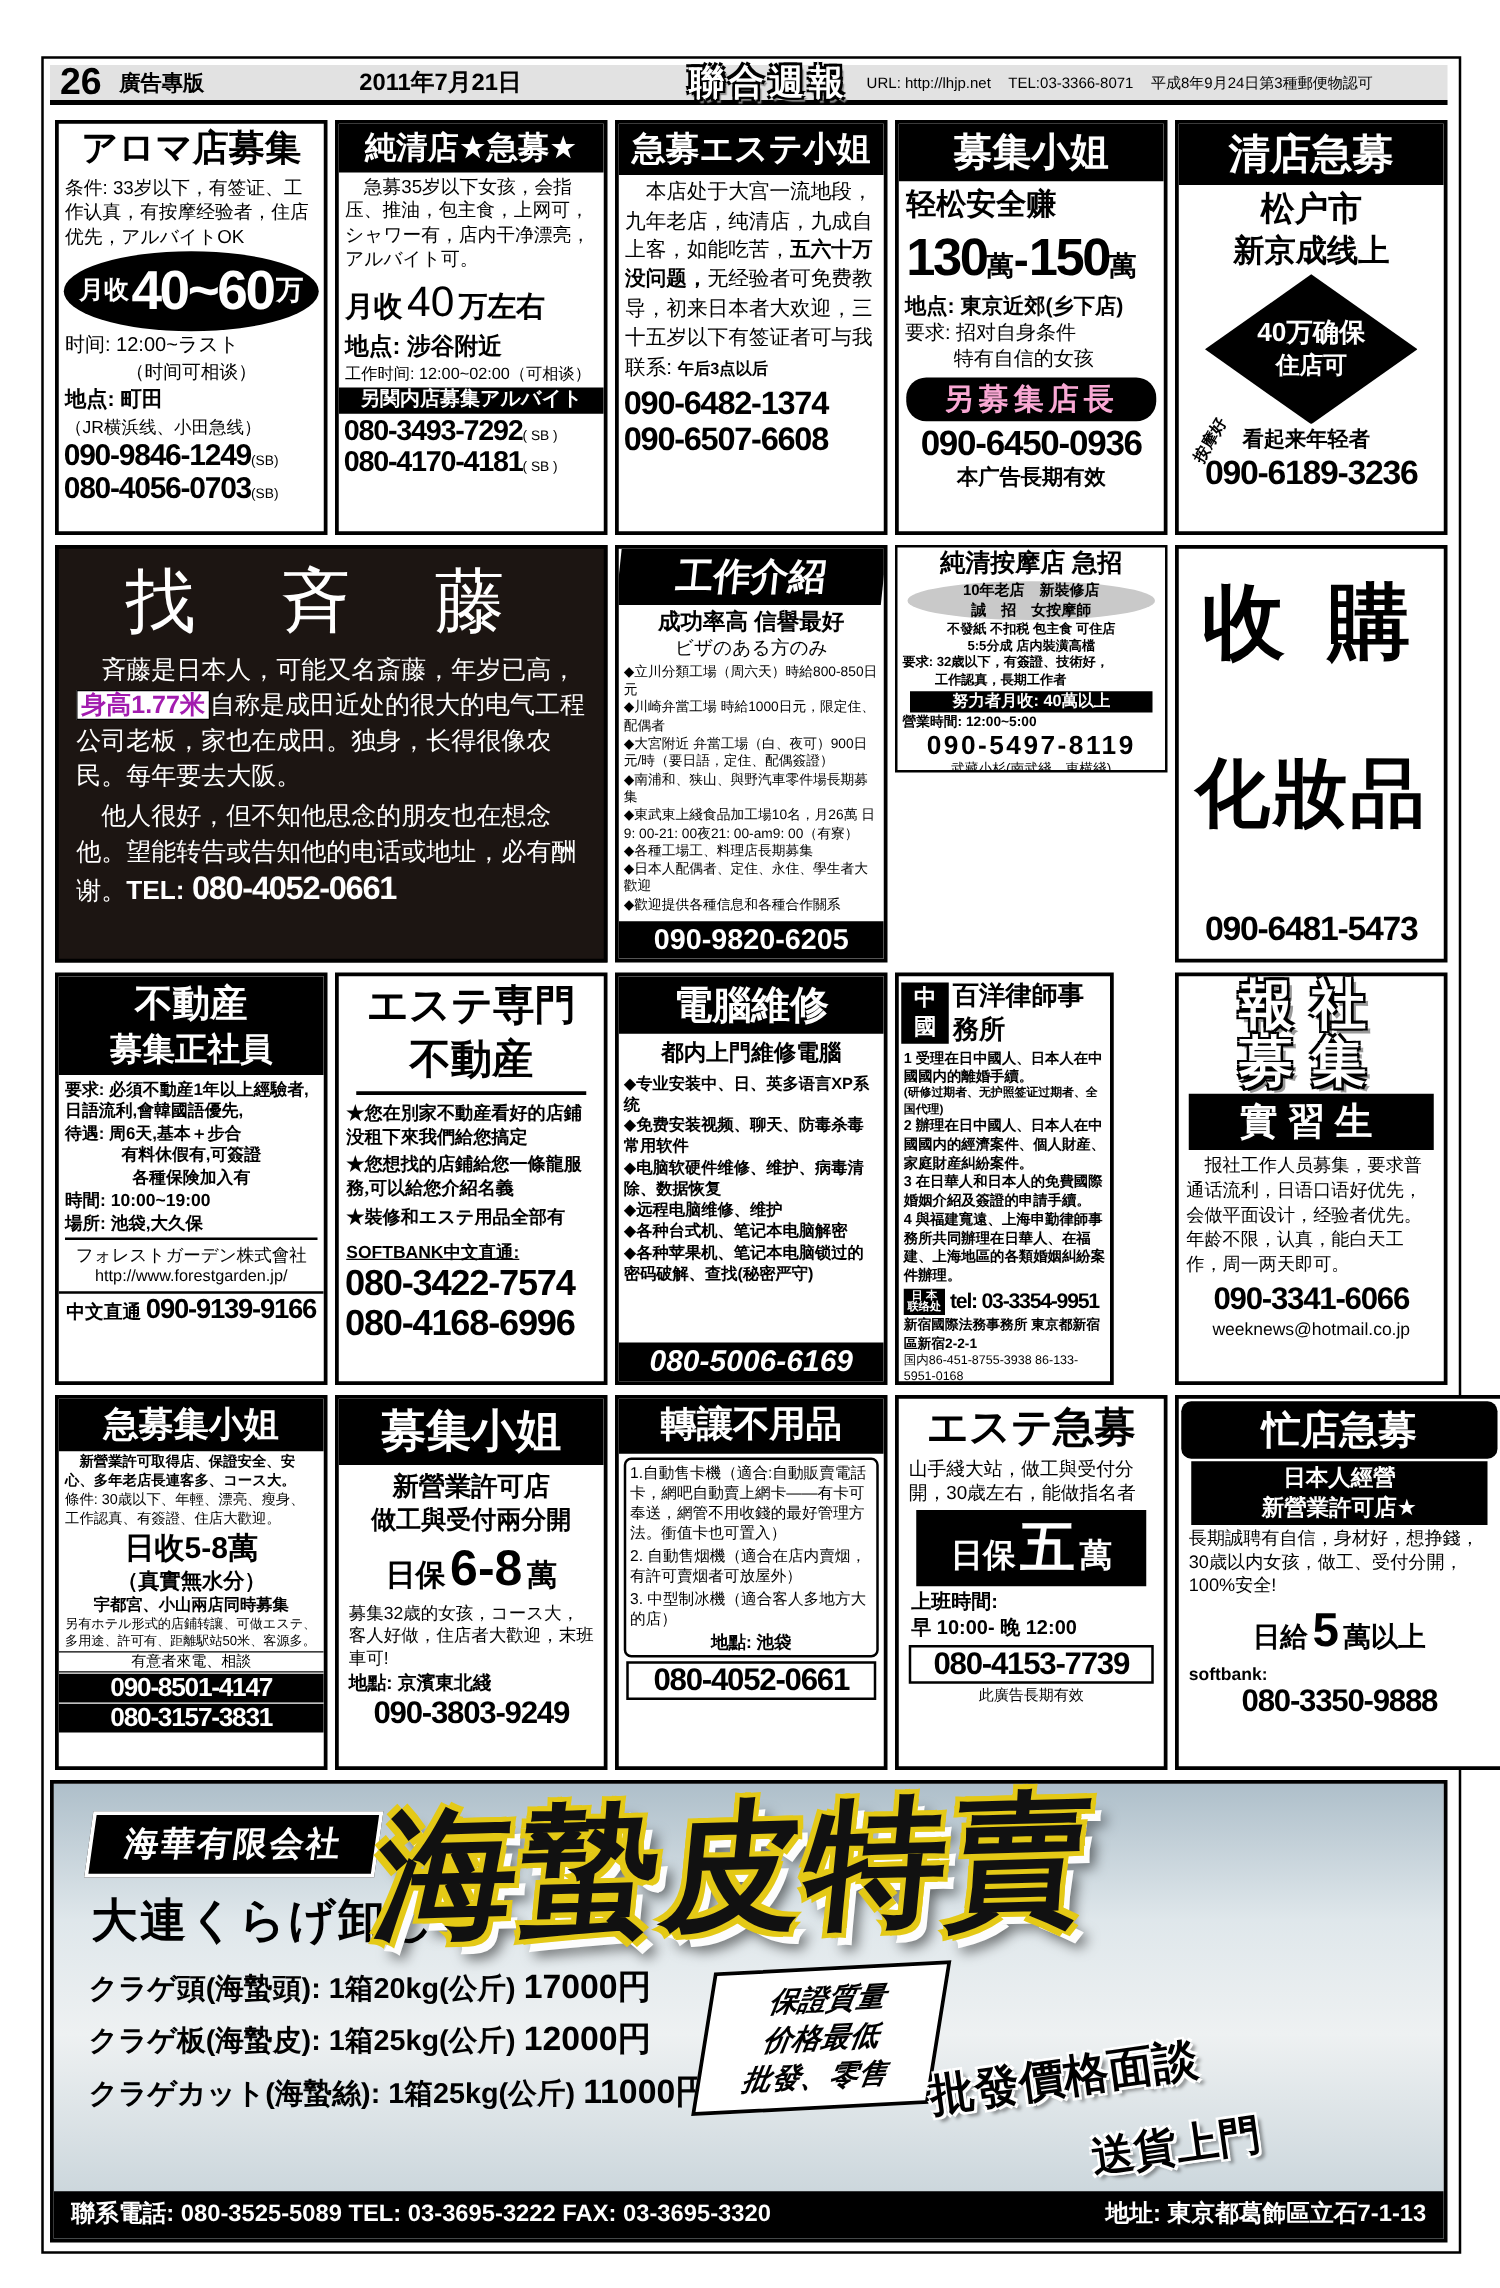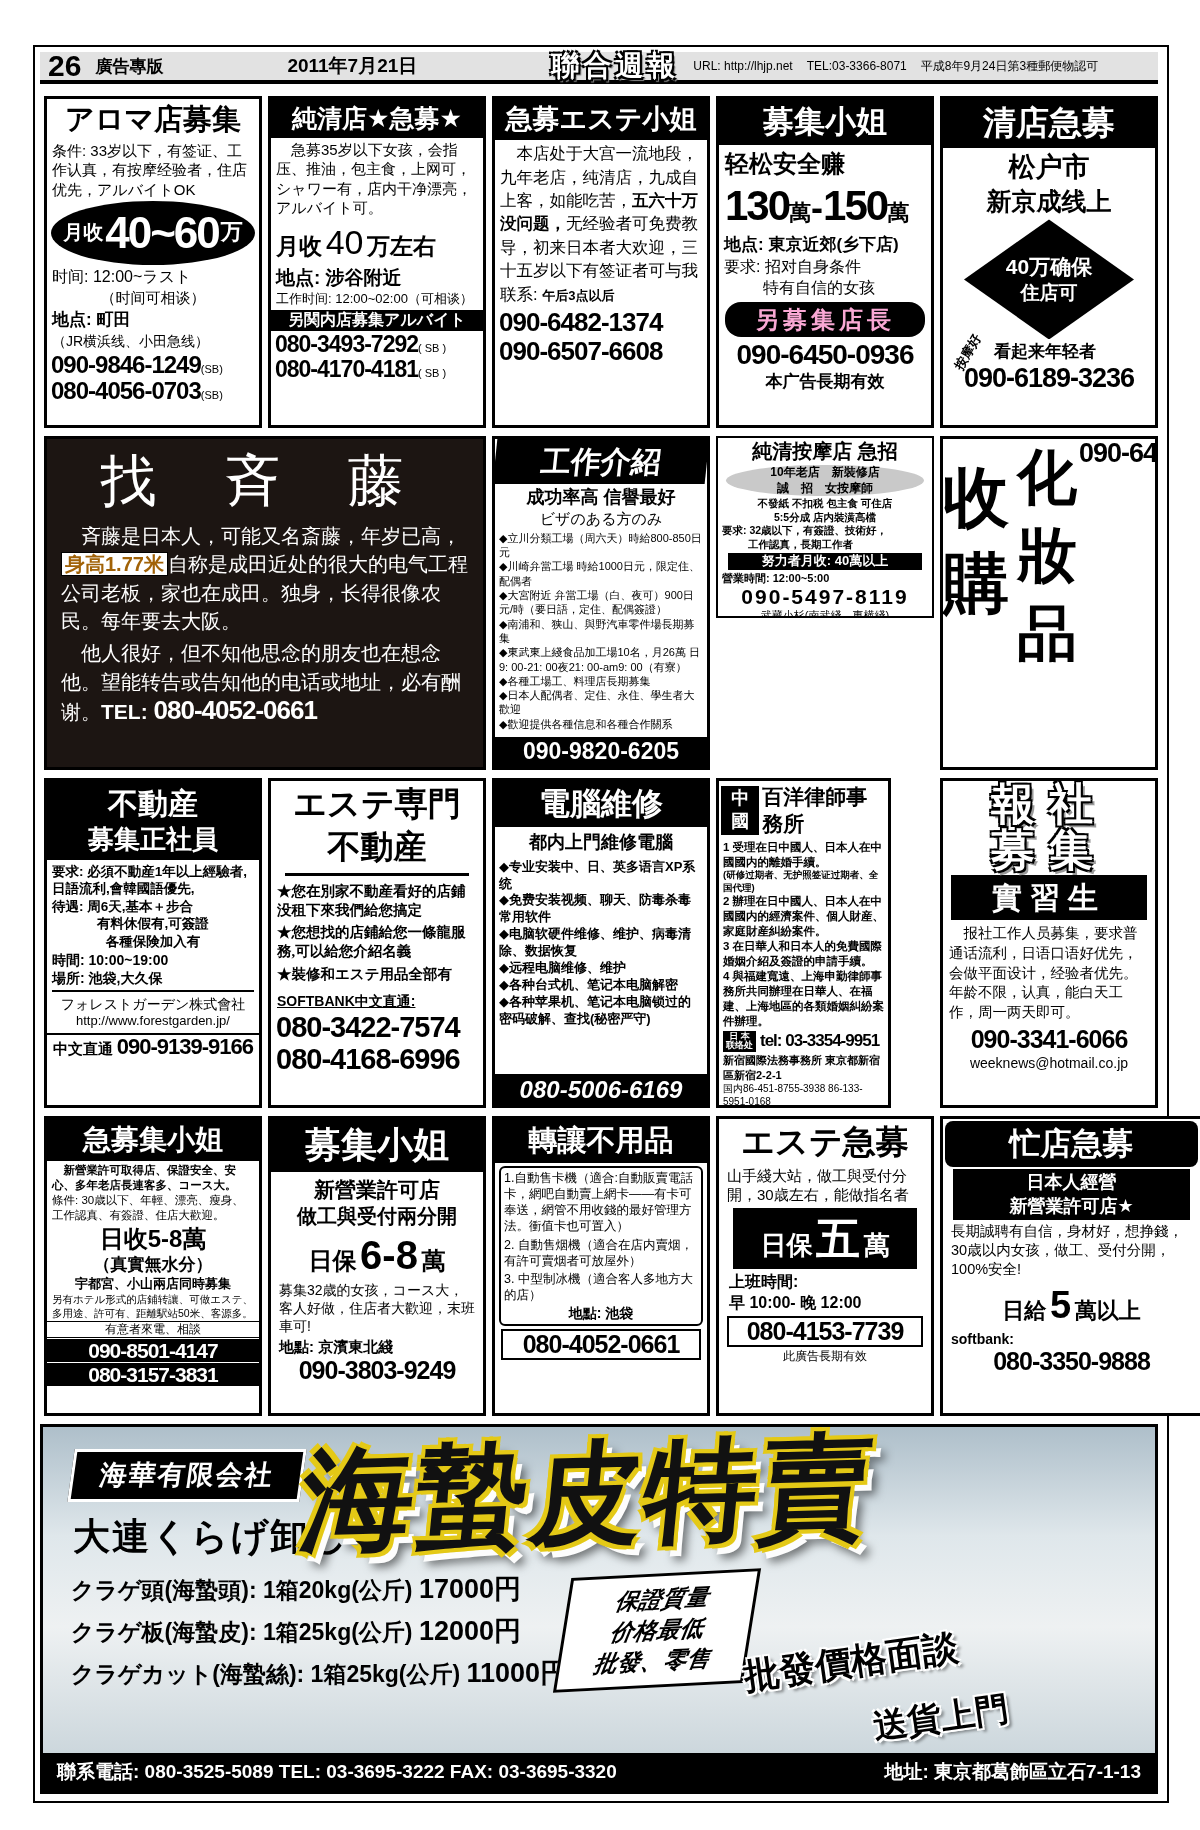--- a/index.html
+++ b/index.html
@@ -21,21 +21,21 @@
   .c{text-align:center;} .b{font-weight:bold;}
   .ph{font-weight:900;letter-spacing:-1px;white-space:nowrap;font-size:24px;line-height:1.1;}
   .sm{font-size:11px;}
   .bar{background:#000;color:#fff;font-weight:bold;text-align:center;}
   p{margin:2px 5px;}
   ul{margin:2px 4px;padding:0;list-style:none;}
   
   .ellipse{background:#000;color:#fff;border-radius:50%;text-align:center;margin:2px 4px;padding:2px 0 4px;}
   .pill{background:#000;color:#f9a8d4;border-radius:16px;text-align:center;font-weight:900;margin:3px 6px;padding:2px 0;}
   .black-ad{background:#1c1512;color:#fff;border:3px solid #000;}
-  .hl{background:#fff;color:#a16207;font-weight:900;padding:0 3px;border:1px solid #000;}
+  .hl{background:#fff;color:#a21caf;font-weight:900;padding:0 3px;border:1px solid #000;}
   .diamond{width:170px;height:120px;margin:2px auto;background:#000;color:#fff;
       clip-path:polygon(50% 0,100% 50%,50% 100%,0 50%);display:flex;flex-direction:column;justify-content:center;align-items:center;}
   .shadow3d{color:#fff;font-weight:900;
       text-shadow:-2px -2px 0 #000,2px -2px 0 #000,-2px 2px 0 #000,2px 2px 0 #000,4px 4px 0 #9a9a9a;}
   .gray-ellipse{background:#c9c9c9;border-radius:50%;text-align:center;margin:1px 8px;font-weight:900;}
   .jelly{background:linear-gradient(180deg,#aebfca 0%,#dfe7eb 30%,#eef1f2 55%,#c2cfd6 100%);}
   .jelly-banner{position:absolute;left:28px;top:22px;background:#000;color:#fff;font-size:27px;font-weight:900;
       padding:6px 26px;transform:skewX(-8deg);border:3px solid #fff;letter-spacing:2px;}
   .jelly-sub{position:absolute;left:30px;top:86px;font-size:37px;font-weight:900;letter-spacing:2px;}
   .jelly-head{position:absolute;left:260px;top:-6px;font-size:112px;font-weight:900;transform:skewX(-7deg) rotate(-1.5deg);
@@ -180,21 +180,21 @@
     <p class="b" style="font-size:10.5px;margin:0 4px;">要求: 32歳以下，有簽證、技術好，</p>
     <p class="b" style="font-size:10.5px;margin:0 4px 0 30px;">工作認真，長期工作者</p>
     <div class="bar" style="font-size:13px;margin:1px 10px;">努力者月收: 40萬以上</div>
     <p class="b" style="font-size:11px;margin:0 4px;">營業時間: 12:00~5:00</p>
     <div class="ph c" style="font-size:21px;letter-spacing:2px;">090-5497-8119</div>
     <p class="c" style="font-size:11px;margin:0;">武藏小杉(南武綫、東横綫)</p>
 
   </section>
 
 
-  <section class="ad" style="left:940px;top:436px;width:218px;height:334px;display:flex;justify-content:space-between;">
+  <section class="ad" style="left:940px;top:436px;width:218px;height:334px;display:flex;flex-direction:column;justify-content:space-between;">
     <div class="c" style="font-size:66px;font-weight:900;margin-top:16px;letter-spacing:8px;">收 購</div>
     <div class="c" style="font-size:60px;font-weight:900;letter-spacing:2px;">化妝品</div>
     <div class="ph c" style="font-size:27px;margin-bottom:8px;">090-6481-5473</div>
   </section>
 
   <section class="ad" style="left:44px;top:778px;width:218px;height:330px;">
     <div class="tb">
       <div style="font-size:30px;">不動産</div>
       <div style="font-size:26px;">募集正社員</div>
     </div>

